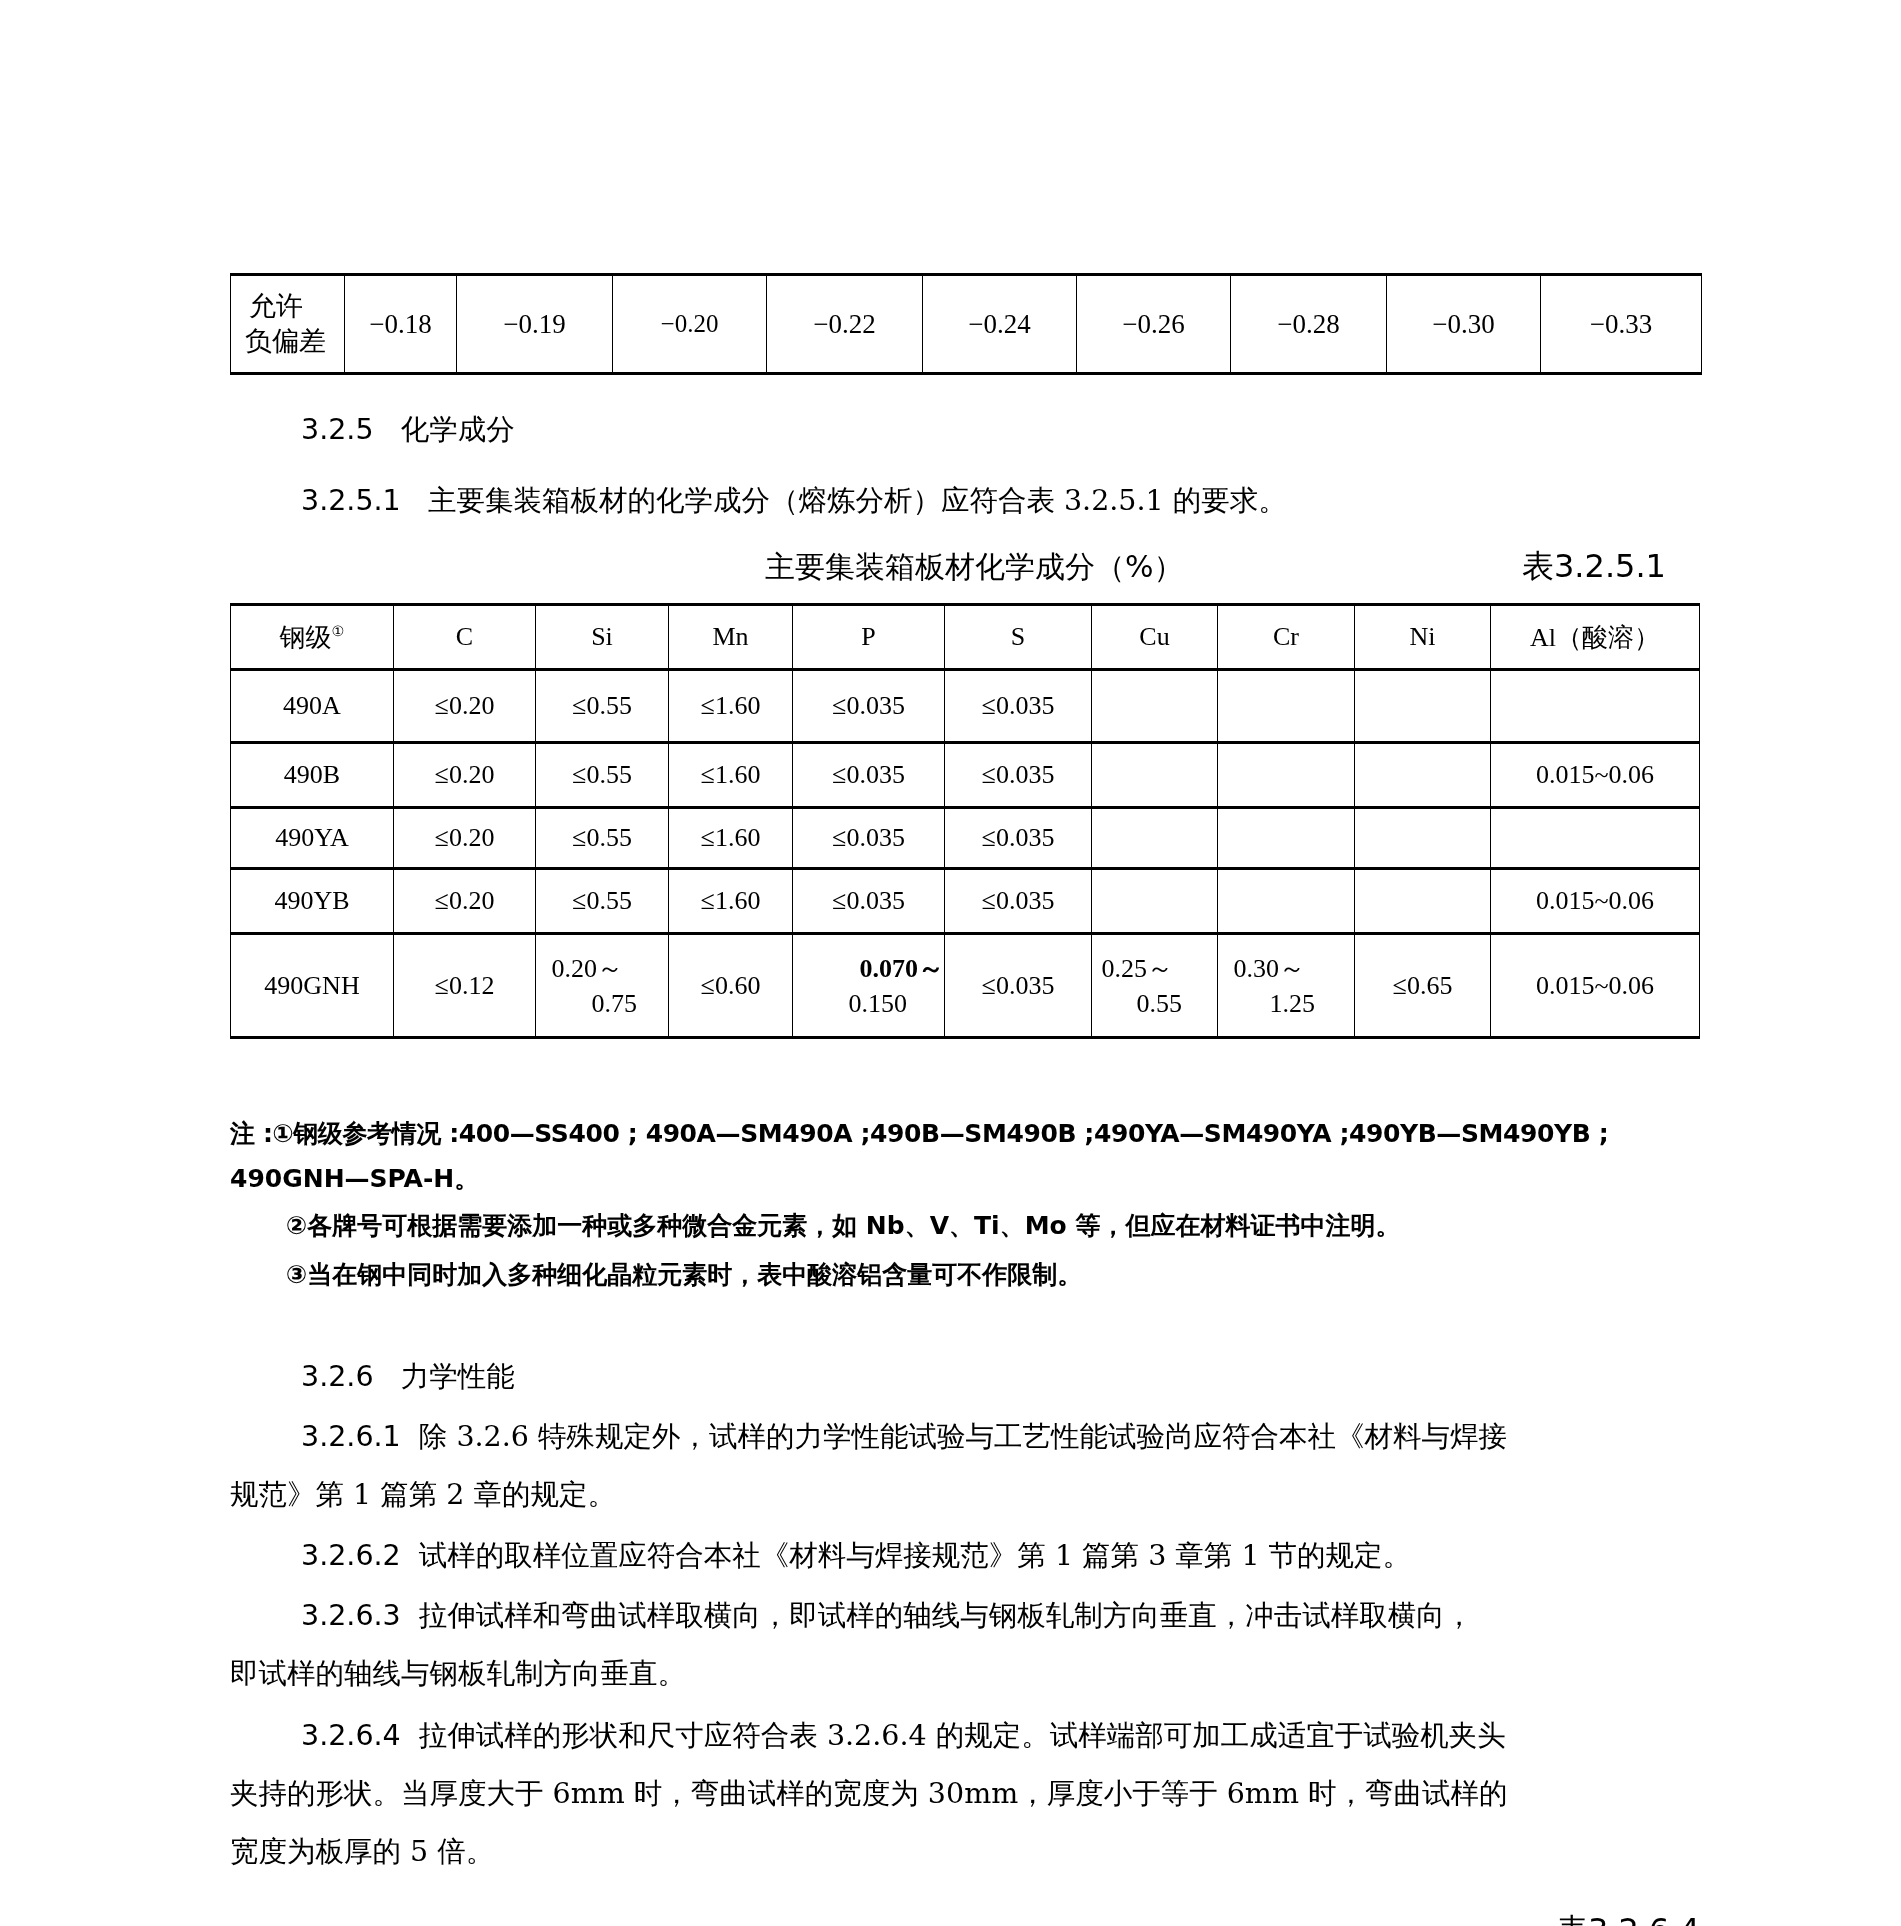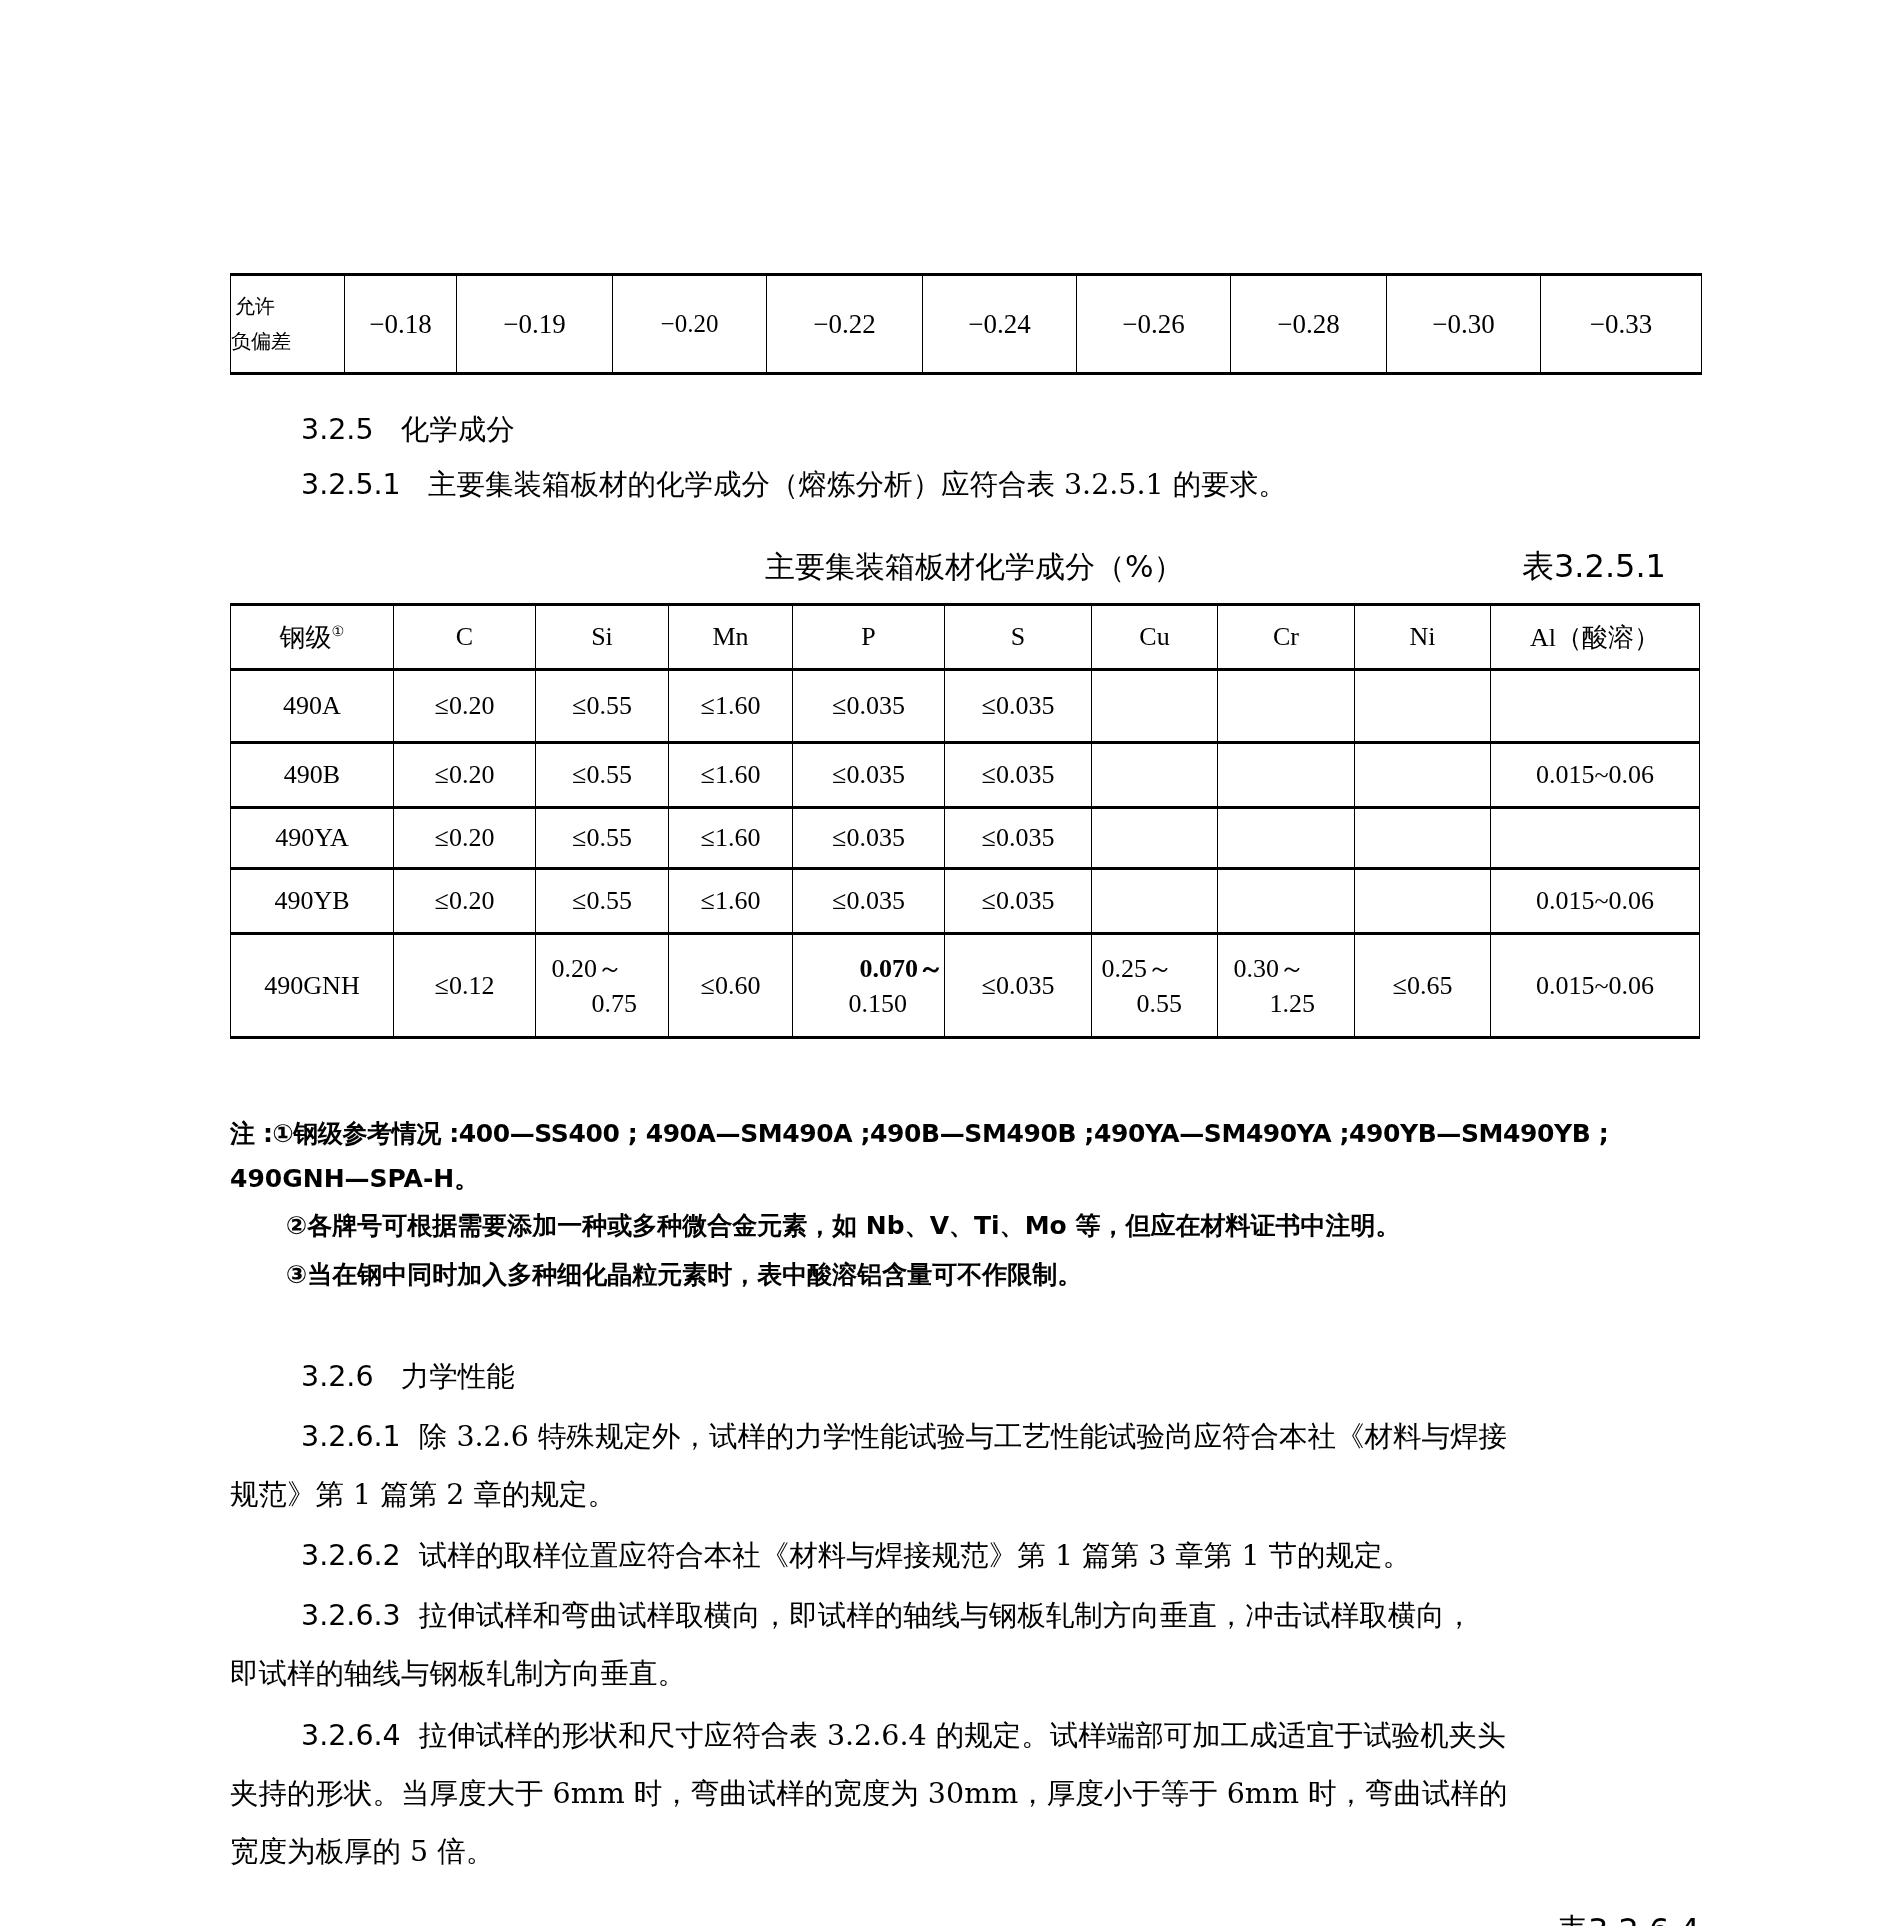--- a/index.html
+++ b/index.html
@@ -25,42 +25,42 @@
       <col style="width:154px">
     <col style="width:156px">
       <col style="width:154px">
       <col style="width:154px">
       <col style="width:156px">
     <col style="width:154px">
       <col style="width:161px">
   </colgroup>
   <tbody>
       <tr>
-    <td class="serif" style="font-size:20px; line-height:35px; text-align:left; padding-left:0; border-left:1.5px solid #000;margin-top:18px;">
+    <td class="serif" style="font-size:27px; line-height:35px; text-align:left; padding-left:14px; border-left:1.5px solid #000;margin-top:18px;">
       <div style="padding-left:3.9px;">允许</div>
       <div>负偏差</div>
     </td>
     <td class="serif" style="font-size:27px;">−0.18</td>
     <td class="serif" style="font-size:27px;">−0.19</td>
     <td class="serif" style="font-size:25px;">−0.20</td>
     <td class="serif" style="font-size:27px;">−0.22</td>
     <td class="serif" style="font-size:27px;">−0.24</td>
     <td class="serif" style="font-size:27px;">−0.26</td>
     <td class="serif" style="font-size:27px;">−0.28</td>
     <td class="serif" style="font-size:27px;">−0.30</td>
     <td class="serif" style="font-size:27px;">−0.33</td>
   </tr>
 </tbody>
   </table>
 
 <div class="para" style="top:401px; padding-left:71px;">
   <span class="num">3.2.5</span>&nbsp;&nbsp;
   <span>化学成分</span>
 </div>
-<div class="para" style="top:456px; padding-left:71px;">
+<div class="para" style="top:472px; padding-left:71px;">
   <span class="num">3.2.5.1</span>&nbsp;&nbsp;
   <span>主要集装箱板材的化学成分（熔炼分析）应符合表 3.2.5.1 的要求。</span>
 </div>
 
 <div class="abs sans" style="left:765px; top:547px; font-size:30px; line-height:39px;">主要集装箱板材化学成分（%）</div>
 <div class="abs sans" style="left:1522px; top:547px; font-size:32px; line-height:39px;">表3.2.5.1</div>
 
 <table class="serif" style="left:230px; top:603px; width:1470px; font-size:26px; border-top:3.9px solid #000; border-bottom:3.9px solid #000;">
   <colgroup>
     <col style="width:163px">

